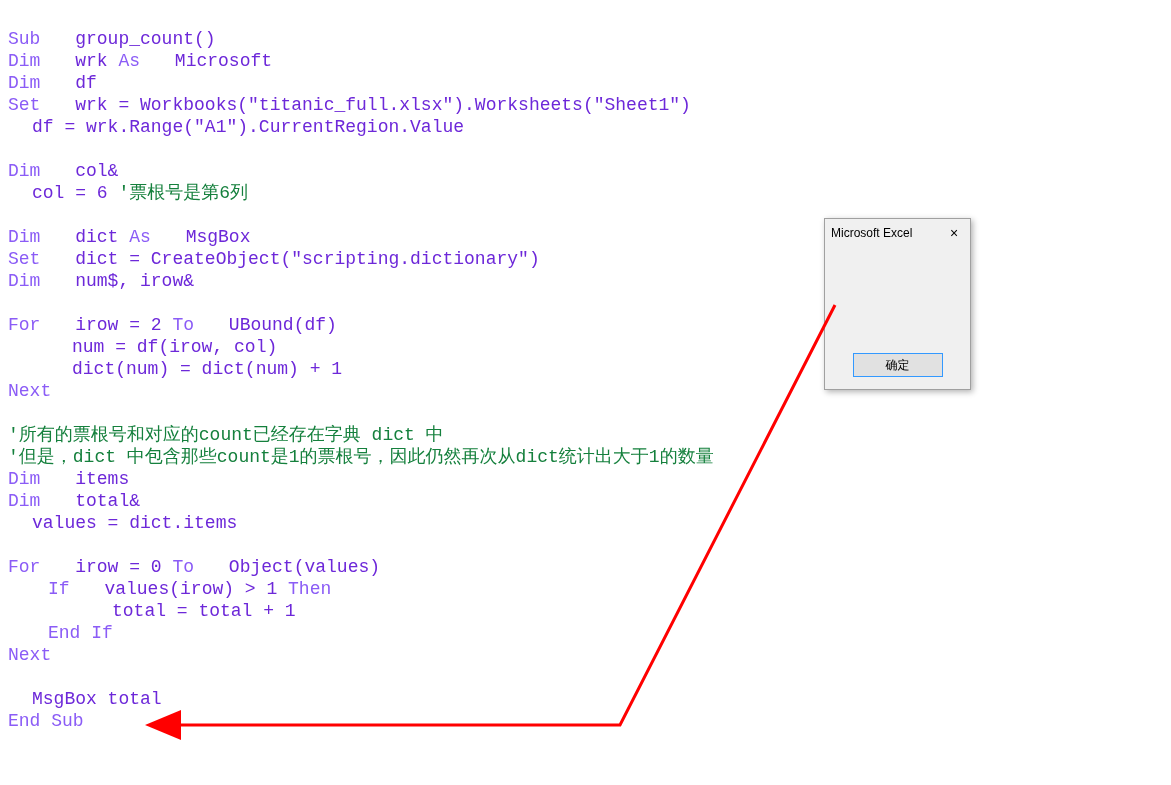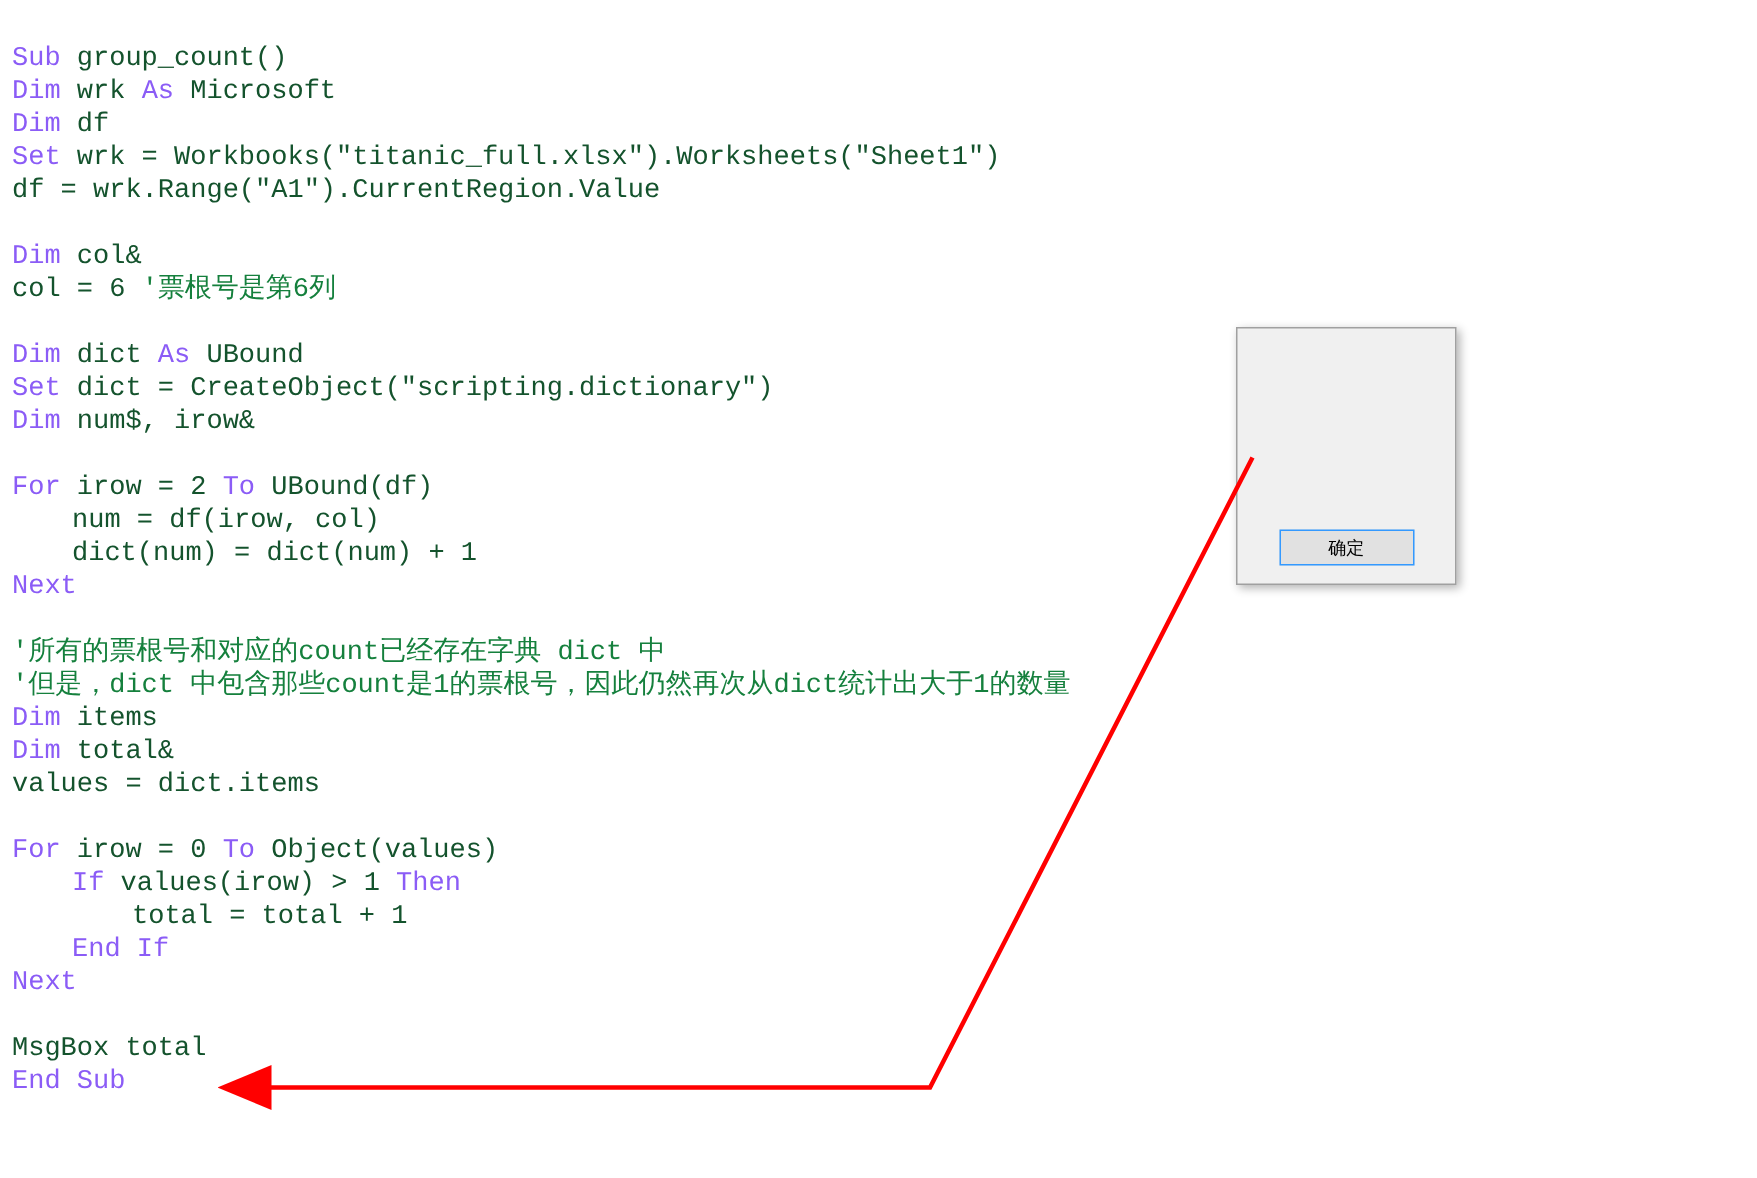--- a/index.html
+++ b/index.html
@@ -14,21 +14,21 @@
     overflow: hidden;
   }
   .code-area {
     position: absolute;
     top: 6px;
     left: 8px;
     white-space: pre;
   }
   .kw { color: #8b5cf6; }
   .cm { color: #15803d; }
-  .tx { color: #14532d; }
+  .tx { color: #6d28d9; margin-left: 24px; }
   .indent { display:inline-block; width: 40px; }
   .indent2 { display:inline-block; width: 80px; }
 
   
   .dialog {
     position: absolute;
     top: 218px;
     left: 824px;
     width: 145px;
     height: 170px;
@@ -93,21 +93,21 @@
 <div class="code-area">
 <span class="kw">Sub</span><span class="tx"> group_count()</span>
 <span class="kw">Dim</span><span class="tx"> wrk </span><span class="kw">As</span><span class="tx"> Microsoft</span>
 <span class="kw">Dim</span><span class="tx"> df</span>
 <span class="kw">Set</span><span class="tx"> wrk = Workbooks("titanic_full.xlsx").Worksheets("Sheet1")</span>
 <span class="tx">df = wrk.Range("A1").CurrentRegion.Value</span>
 
 <span class="kw">Dim</span><span class="tx"> col&amp;</span>
 <span class="tx">col = 6 </span><span class="cm">'票根号是第6列</span>
 
-<span class="kw">Dim</span><span class="tx"> dict </span><span class="kw">As</span><span class="tx"> UBound</span>
+<span class="kw">Dim</span><span class="tx"> dict </span><span class="kw">As</span><span class="tx"> MsgBox</span>
 <span class="kw">Set</span><span class="tx"> dict = CreateObject("scripting.dictionary")</span>
 <span class="kw">Dim</span><span class="tx"> num$, irow&amp;</span>
 
 <span class="kw">For</span><span class="tx"> irow = 2 </span><span class="kw">To</span><span class="tx"> UBound(df)</span>
 <span class="indent"></span><span class="tx">num = df(irow, col)</span>
 <span class="indent"></span><span class="tx">dict(num) = dict(num) + 1</span>
 <span class="kw">Next</span>
 
 <span class="cm">'所有的票根号和对应的count已经存在字典 dict 中</span>
 <span class="cm">'但是，dict 中包含那些count是1的票根号，因此仍然再次从dict统计出大于1的数量</span>
@@ -119,20 +119,24 @@
 <span class="indent"></span><span class="kw">If</span><span class="tx"> values(irow) &gt; 1 </span><span class="kw">Then</span>
 <span class="indent2"></span><span class="tx">total = total + 1</span>
 <span class="indent"></span><span class="kw">End If</span>
 <span class="kw">Next</span>
 
 <span class="tx">MsgBox total</span>
 <span class="kw">End Sub</span>
 </div>
 
 <div class="dialog">
+  <div class="titlebar">
+    <span class="title">Microsoft Excel</span>
+    <span class="close">×</span>
+  </div>
   <div class="footer">
     <button>确定</button>
   </div>
 </div>
 
 <svg class="arrow-svg" viewBox="0 0 1171 785">
   <defs>
     <marker id="arrowhead" markerWidth="12" markerHeight="10" refX="2" refY="5" orient="auto">
       <polygon points="0 0, 12 5, 0 10" fill="#ff0000"></polygon>
     </marker>

